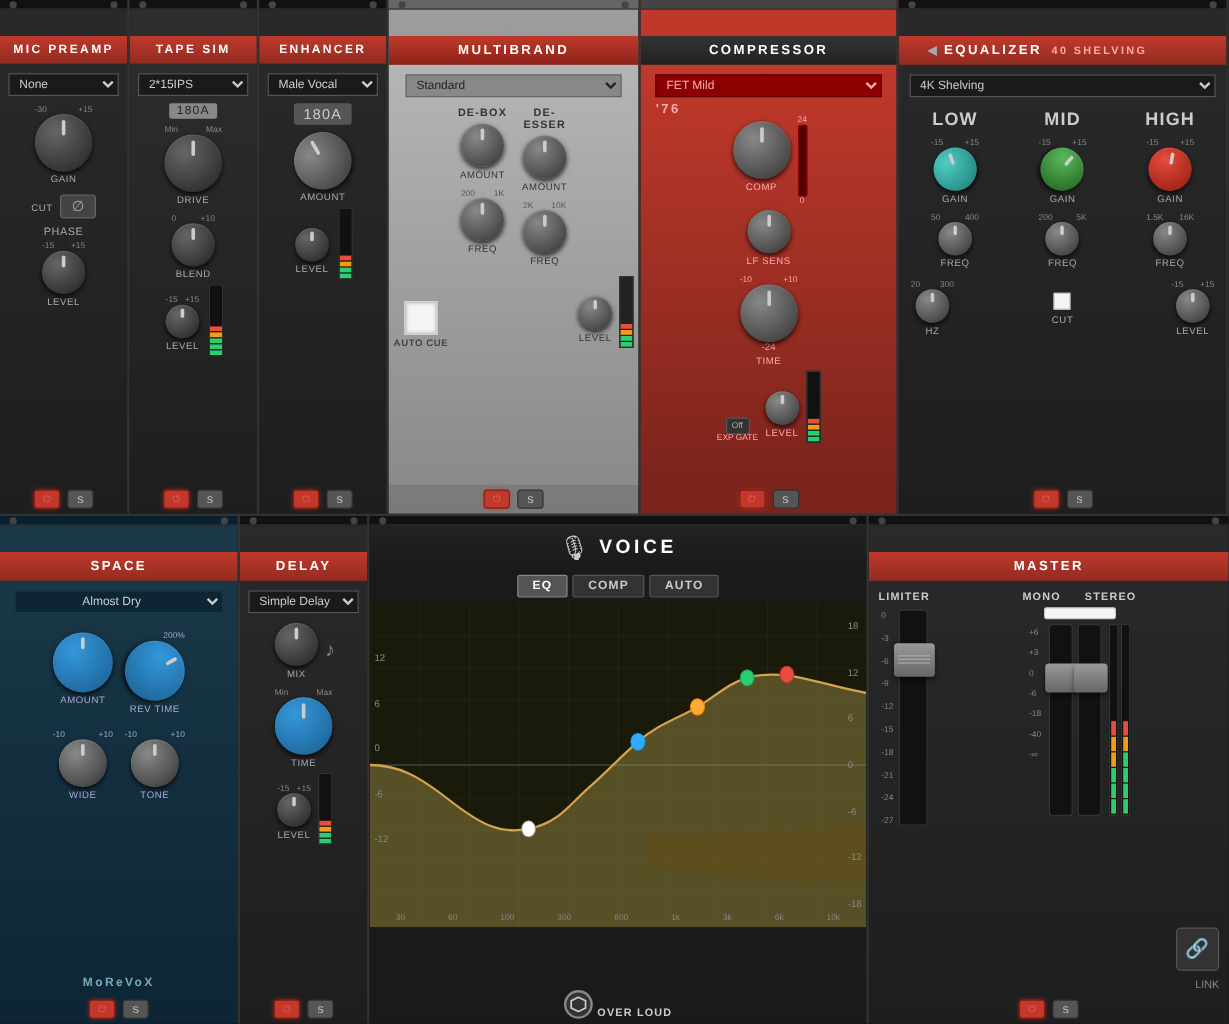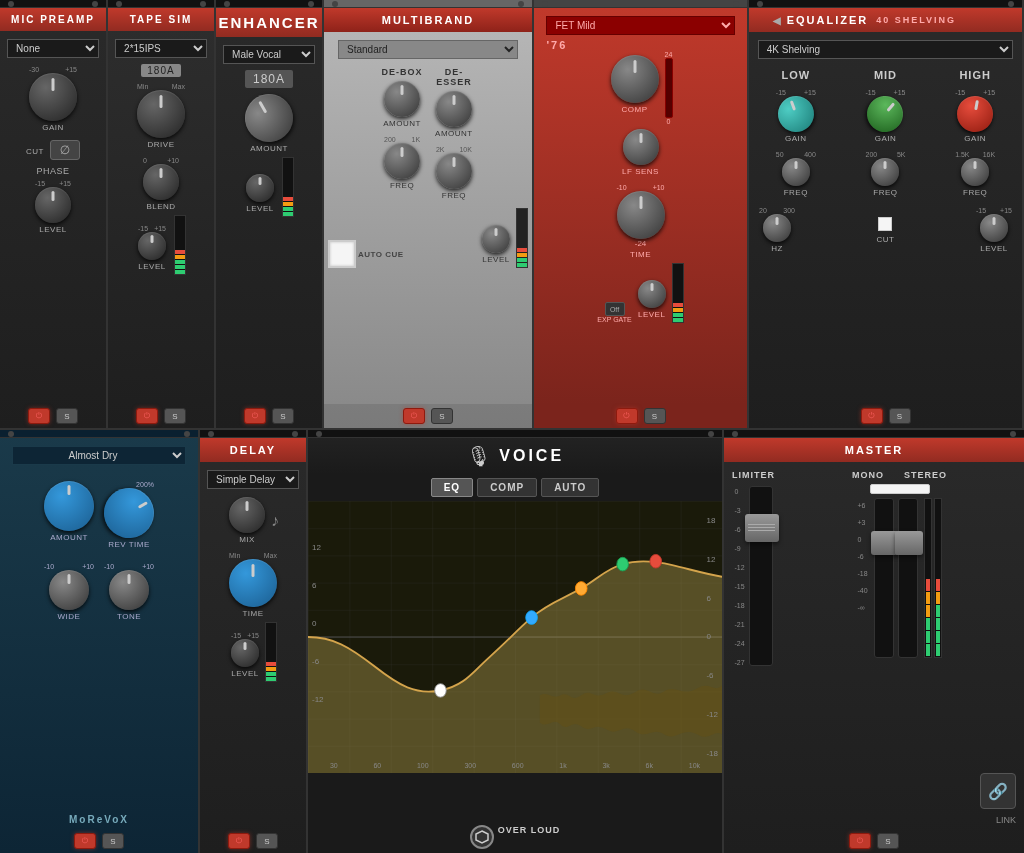--- a/index.html
+++ b/index.html
@@ -44,20 +44,21 @@
     .panel-header {
       display: flex;
       align-items: center;
       justify-content: center;
       padding: 6px 4px;
       font-size: 11px;
       font-weight: bold;
       letter-spacing: 2px;
       text-transform: uppercase;
       position: relative;
+      margin-top: 22px;
     }
 
     
     .mic-preamp {
       width: 108px;
       background: linear-gradient(180deg, #2a2a2a 0%, #1e1e1e 100%);
     }
     .mic-preamp .panel-header {
       background: linear-gradient(180deg, #c0392b, #922b21);
       color: white;
@@ -76,21 +77,21 @@
     }
 
     
     .enhancer {
       width: 108px;
       background: linear-gradient(180deg, #2a2a2a 0%, #1e1e1e 100%);
     }
     .enhancer .panel-header {
       background: linear-gradient(180deg, #c0392b, #922b21);
       color: white;
-      font-size: 15px;
+      font-size: 10px;
       justify-content: center;
     }
 
     
     .multiband {
       width: 210px;
       background: linear-gradient(180deg, #9e9e9e 0%, #7a7a7a 100%);
     }
     .multiband .panel-header {
       background: linear-gradient(180deg, #c0392b, #8e2219);
@@ -328,21 +329,21 @@
 
     
     .eq-section {
       display: flex;
       flex-direction: column;
       align-items: center;
       padding: 2px;
     }
 
     .eq-label {
-      font-size: 11px;
+      font-size: 15px;
       font-weight: bold;
       color: #ccc;
       margin-bottom: 4px;
       letter-spacing: 1px;
     }
 
     
     .multiband-content {
       background: linear-gradient(180deg, #b5b5b5 0%, #8a8a8a 100%);
       display: flex;
@@ -404,21 +405,21 @@
       align-items: center;
       justify-content: center;
       font-size: 12px;
       color: #aaa;
       cursor: pointer;
     }
 
     
     .auto-cue-area {
       display: flex;
-      flex-direction: row;
+      flex-direction: column;
       align-items: center;
       gap: 2px;
     }
 
     .auto-cue-btn {
       width: 28px;
       height: 28px;
       background: #f5f5f5;
       border: 2px solid #ccc;
       cursor: pointer;
@@ -621,21 +622,21 @@
       font-weight: bold;
       color: #7ab;
       letter-spacing: 2px;
       text-align: center;
       padding: 4px;
     }
 
     
     .overloud-logo {
       display: flex;
-      align-items: flex-start;
+      align-items: flex-end;
       justify-content: center;
       gap: 4px;
       padding: 4px;
       margin-top: 48px;
     }
 
     .overloud-text {
       font-size: 9px;
       font-weight: bold;
       color: #ccc;
@@ -847,20 +848,23 @@
         <div class="power-btn">⏻</div>
         <div class="s-btn">S</div>
       </div>
     </div>
 
     <div class="panel compressor">
       <div class="panel-row-top" style="background:#444;">
         <span></span>
         <span></span>
       </div>
+      <div class="panel-header">
+        <span>COMPRESSOR</span>
+      </div>
       <div class="panel-content" style="background:linear-gradient(180deg,#c0392b,#7b241c);">
         <select class="panel-select" style="background:#8B0000;color:#ffaaaa;border-color:#600;">
           <option>FET Mild</option>
         </select>
         <div style="display:flex;align-items:center;justify-content:space-between;width:90%;">
           <span class="comp-model">'76</span>
         </div>
         <div style="display:flex;gap:4px;justify-content:center;">
           <div class="knob-container">
             <div class="knob large gray"></div>
@@ -1017,20 +1021,23 @@
       </div>
     </div>
   </div>
 
   <div class="bottom-row">
 
     <div class="panel space">
       <div class="panel-row-top" style="background:#0a2030;">
         <span></span>
         <span></span>
+      </div>
+      <div class="panel-header" style="background:linear-gradient(180deg,#c0392b,#922b21);">
+        <span>SPACE</span>
       </div>
       <div class="panel-content">
         <select class="panel-select" style="background:#0d2535;color:#ccc;border-color:#1a3a4a;text-align:center;">
           <option>Almost Dry</option>
         </select>
         <div class="space-content">
           <div class="knob-container">
             <div class="knob blue" style="width:50px;height:50px;"></div>
             <span class="knob-label" style="color:#aac;">AMOUNT</span>
           </div>

